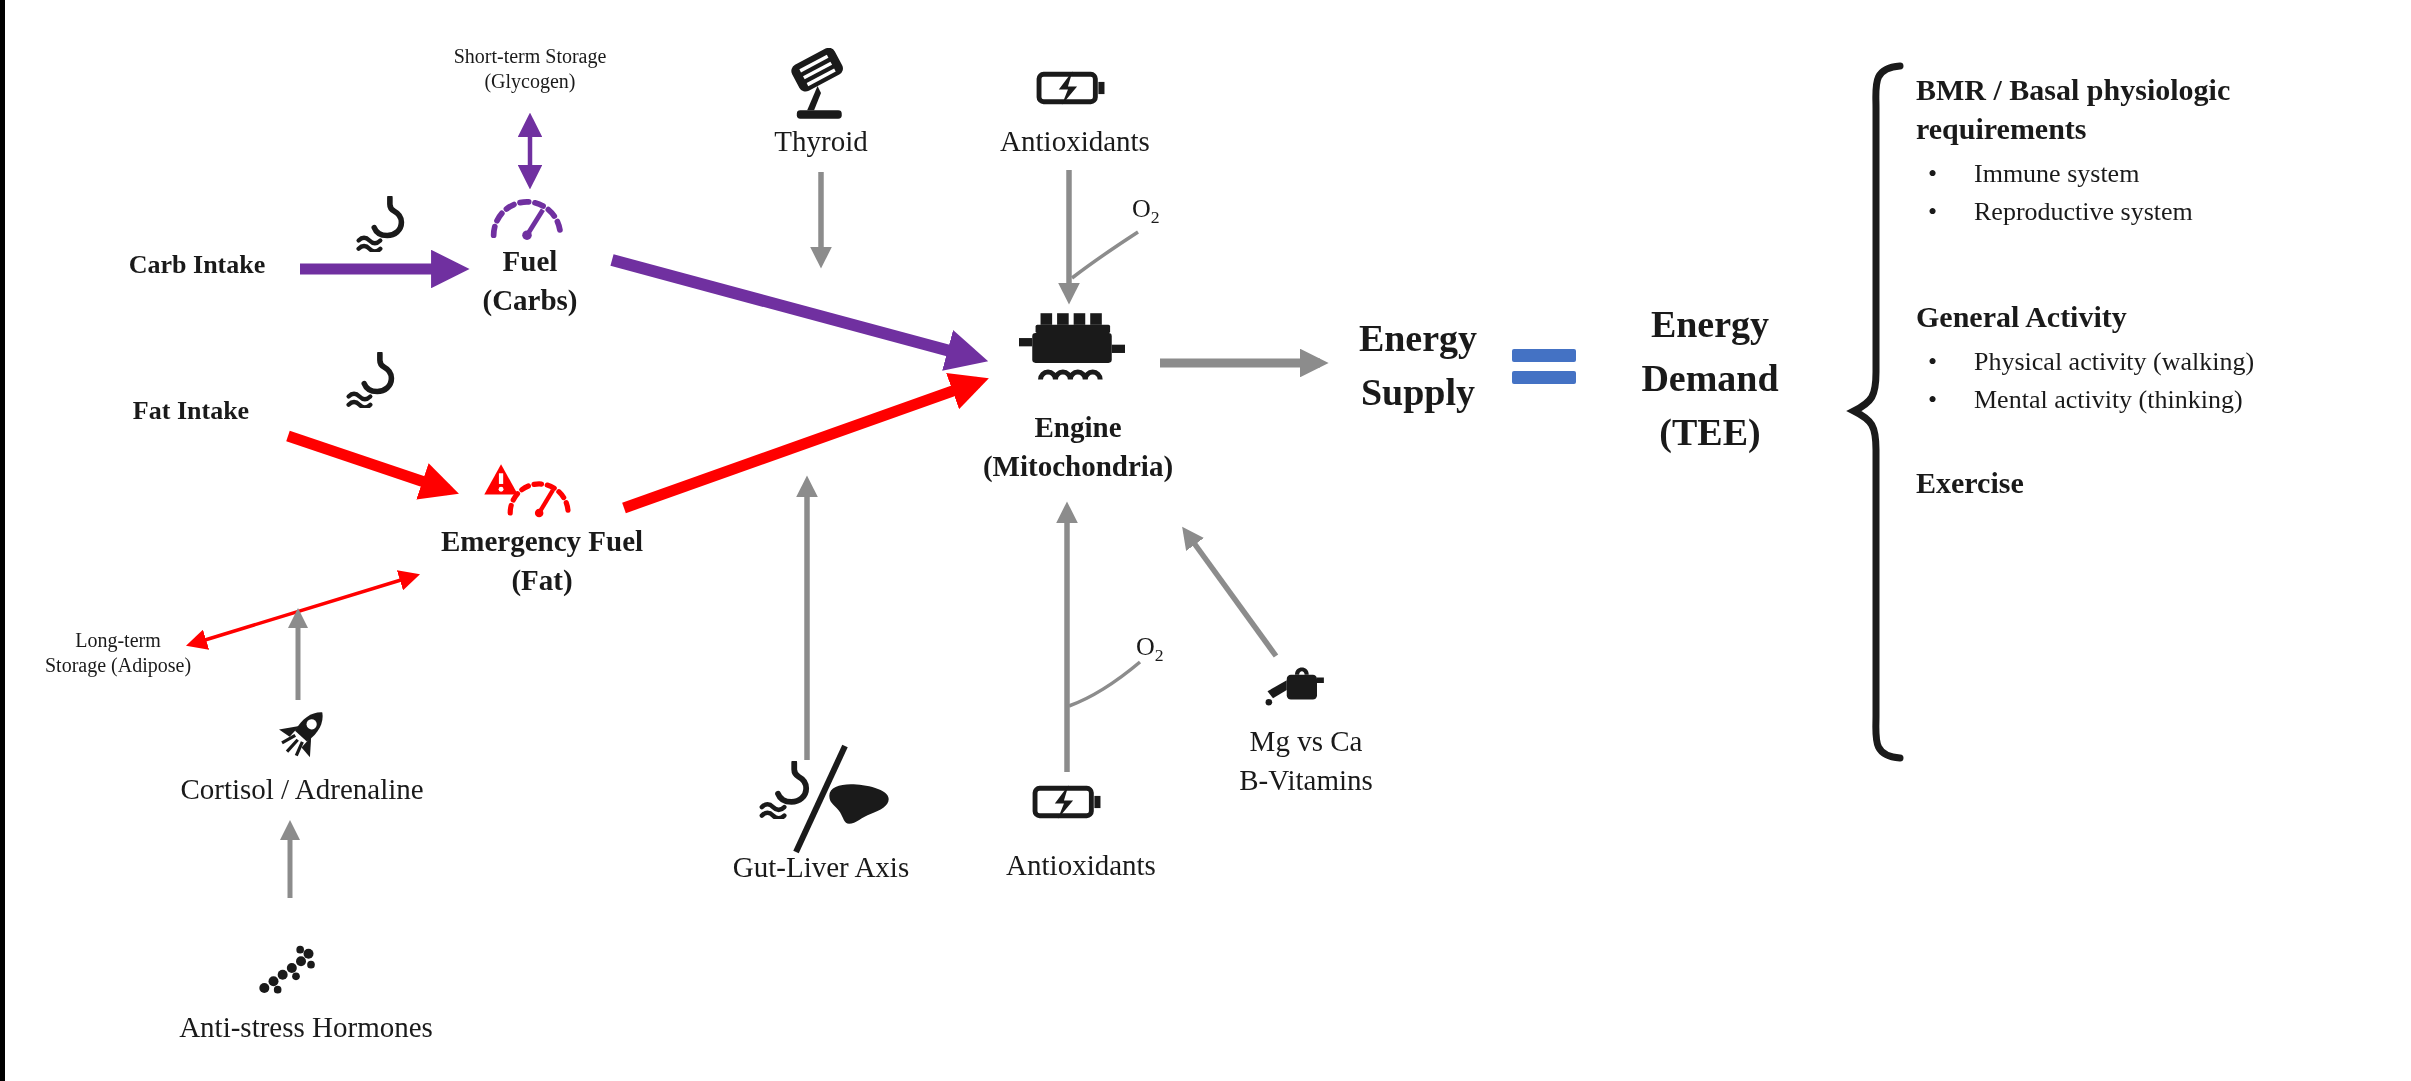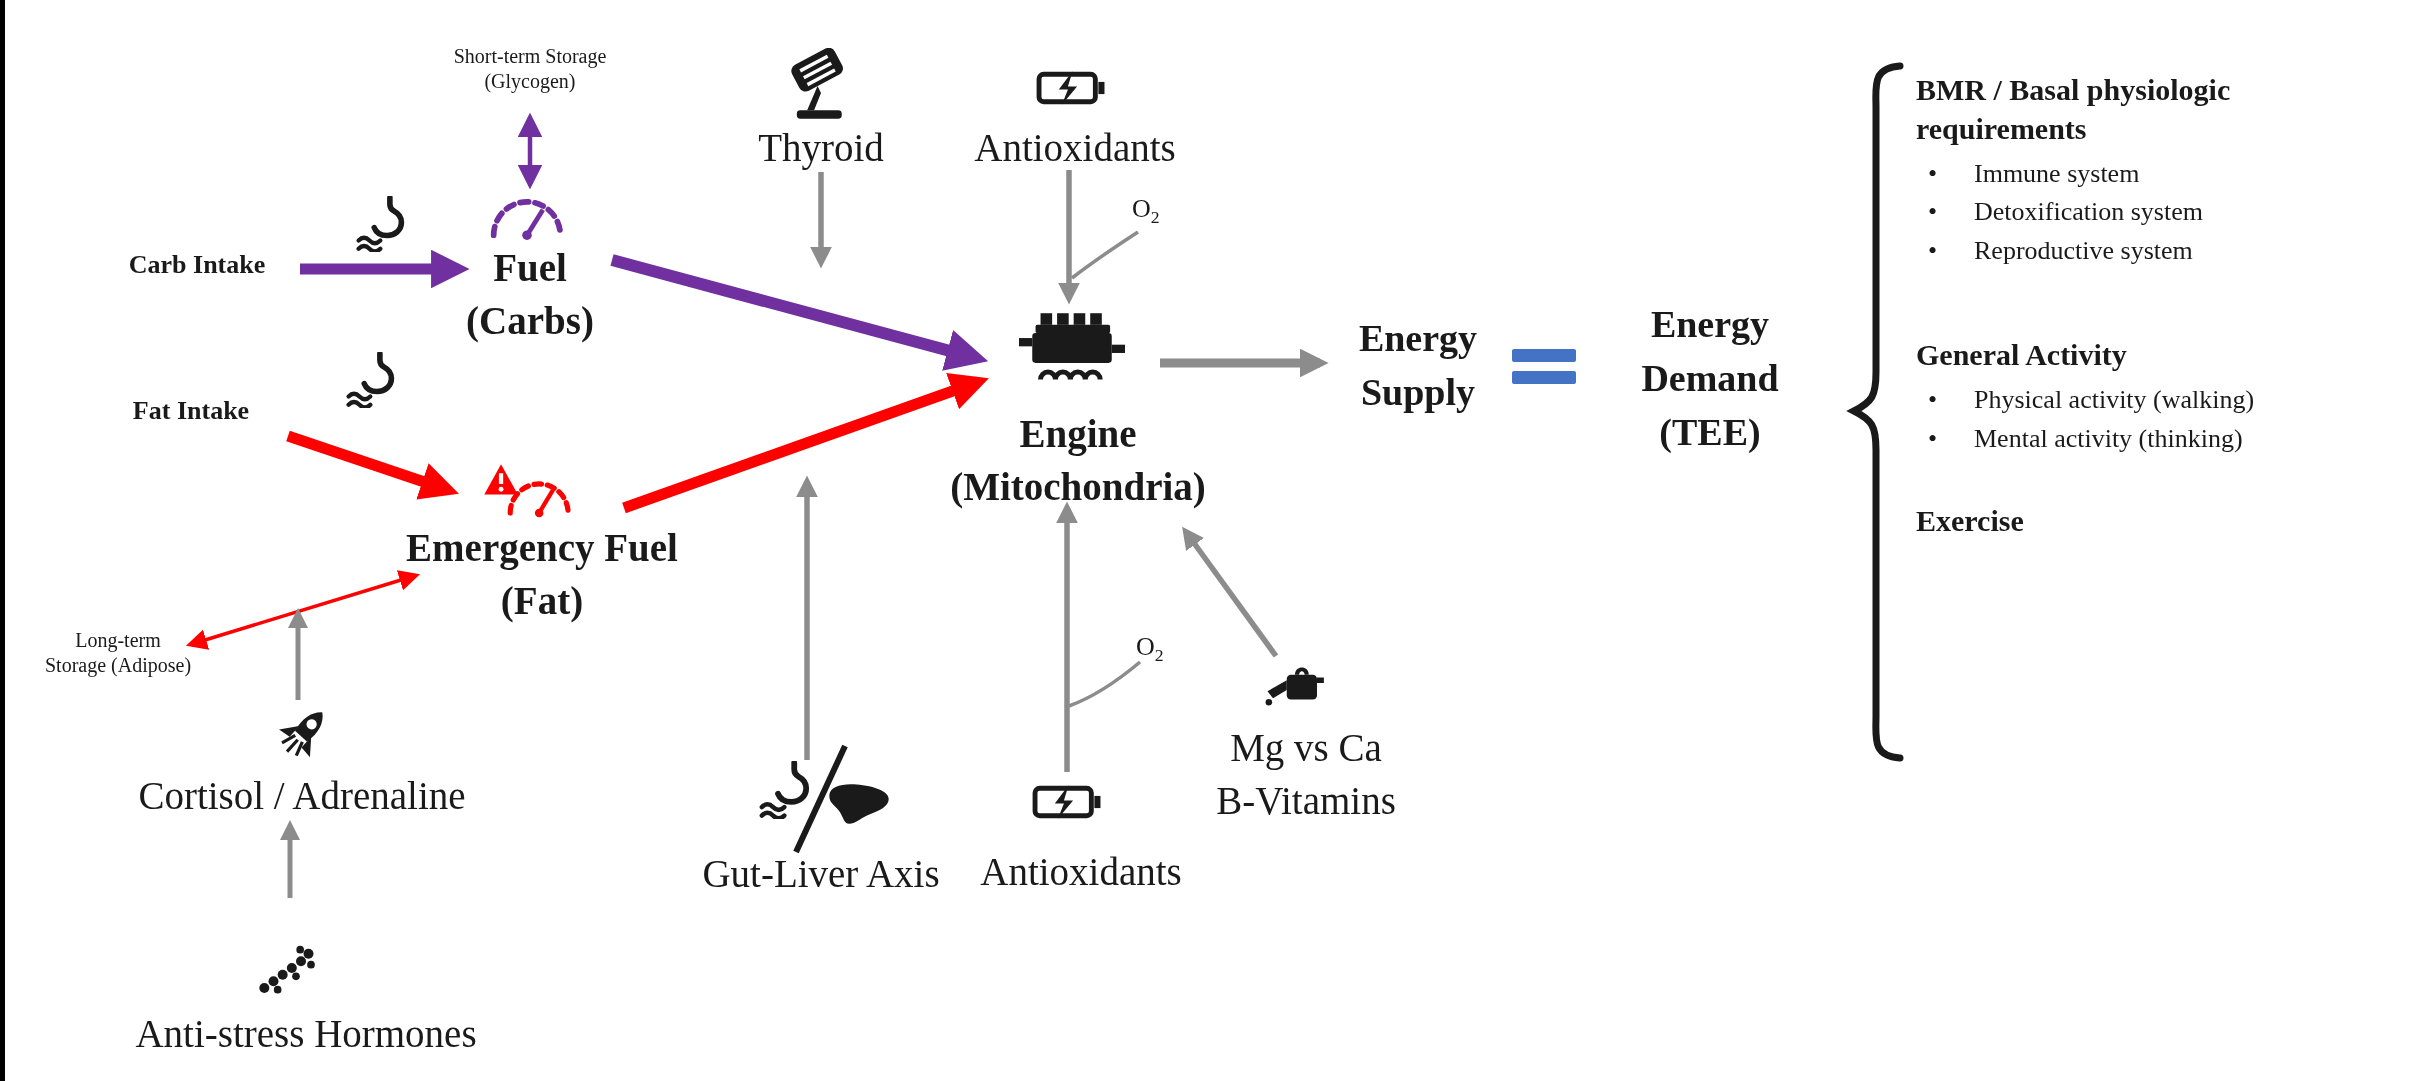--- a/index.html
+++ b/index.html
@@ -3,21 +3,21 @@
 <meta charset="utf-8">
 <style>
   html,body{margin:0;padding:0;background:#fff;}
   body{font-family:"Liberation Serif","DejaVu Serif",serif;color:#1a1a1a;}
   #canvas{position:relative;width:2411px;height:1081px;background:#fff;overflow:hidden;text-decoration:underline;}
   .abs{position:absolute;}
   .ctr{transform:translateX(-50%);text-align:center;white-space:nowrap;}
   .bold{font-weight:bold;}
   .f20{font-size:20px;line-height:1.25;}
   .f26{font-size:26px;line-height:1.3;}
-  .f29{font-size:39px;line-height:1.35;}
+  .f29{font-size:29px;line-height:1.35;}
   .f38{font-size:38px;line-height:1.42;}
   .overlay{position:absolute;left:0;top:0;pointer-events:none;}
   .ln-purple{stroke:var(--c-purple);}
   .ln-red{stroke:var(--c-red);}
   .ln-gray{stroke:var(--c-gray);}
   .mk-purple{fill:var(--c-purple);}
   .mk-red{fill:var(--c-red);}
   .mk-gray{fill:var(--c-gray);}
   .ic-purple{color:var(--c-purple);}
   .ic-red{color:var(--c-red);}
@@ -300,21 +300,20 @@
   <div class="abs ctr f29" style="left:1306px;top:722px;">
     <div>Mg vs Ca</div>
     <div>B-Vitamins</div>
   </div>
 
   
   <div id="demand-list">
     <h2 class="bold">BMR / Basal physiologic requirements</h2>
     <ul>
       <li>Immune system</li>
-      <li>Detoxification system</li>
       <li>Reproductive system</li>
     </ul>
     <h2 class="bold gap-lg">General Activity</h2>
     <ul>
       <li>Physical activity (walking)</li>
       <li>Mental activity (thinking)</li>
     </ul>
     <h2 class="bold gap-md">Exercise</h2>
   </div>
 

